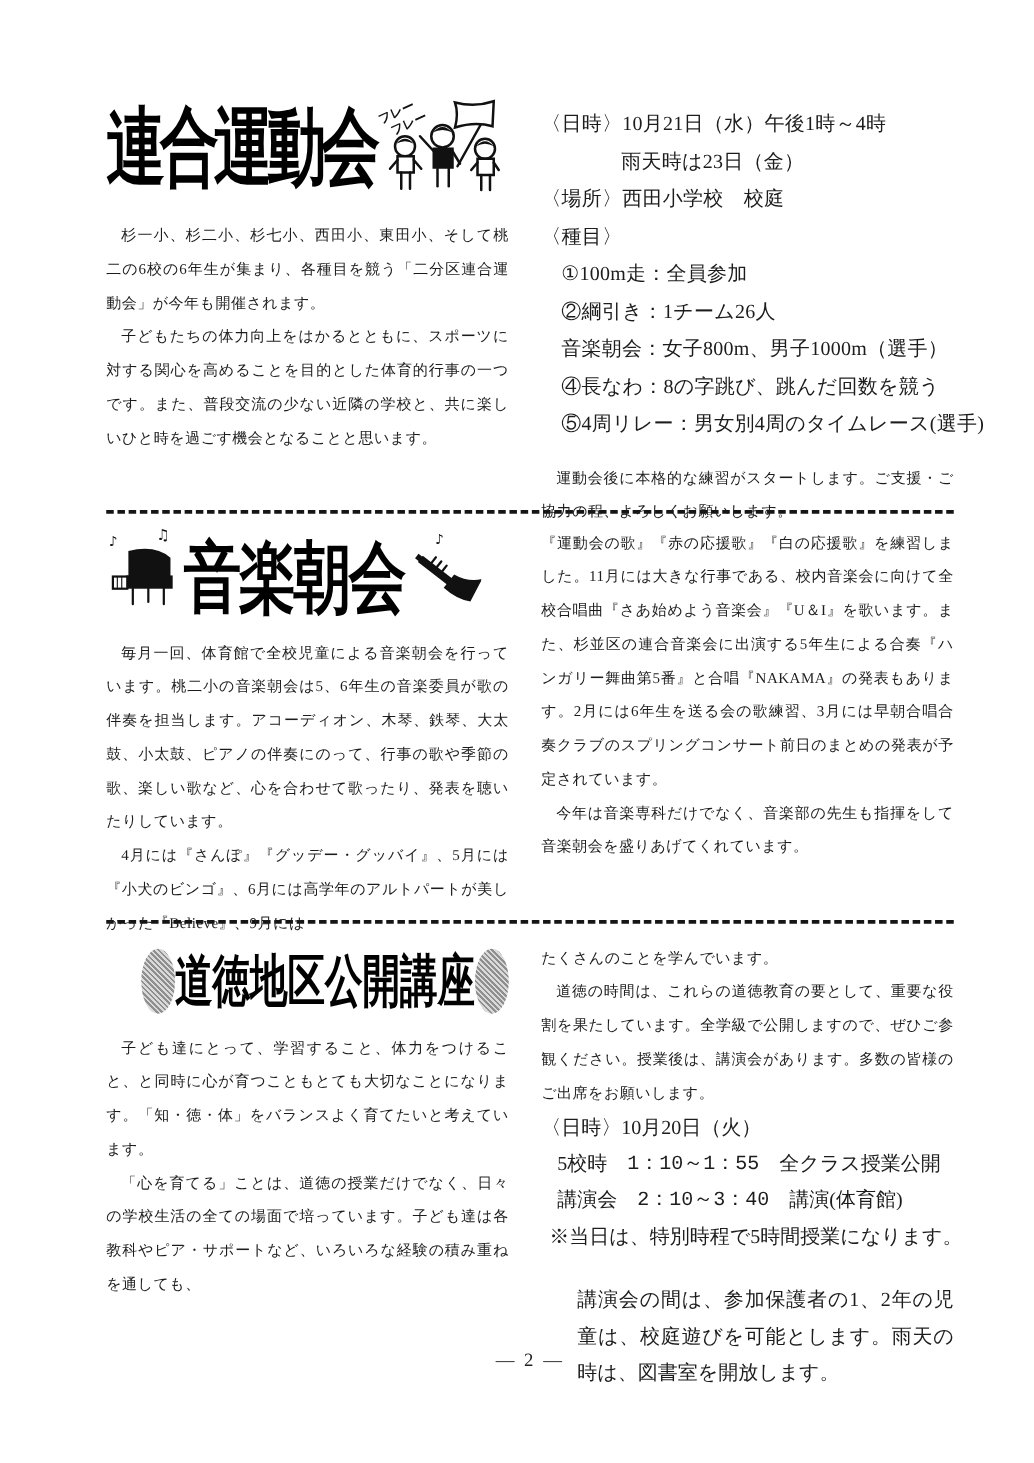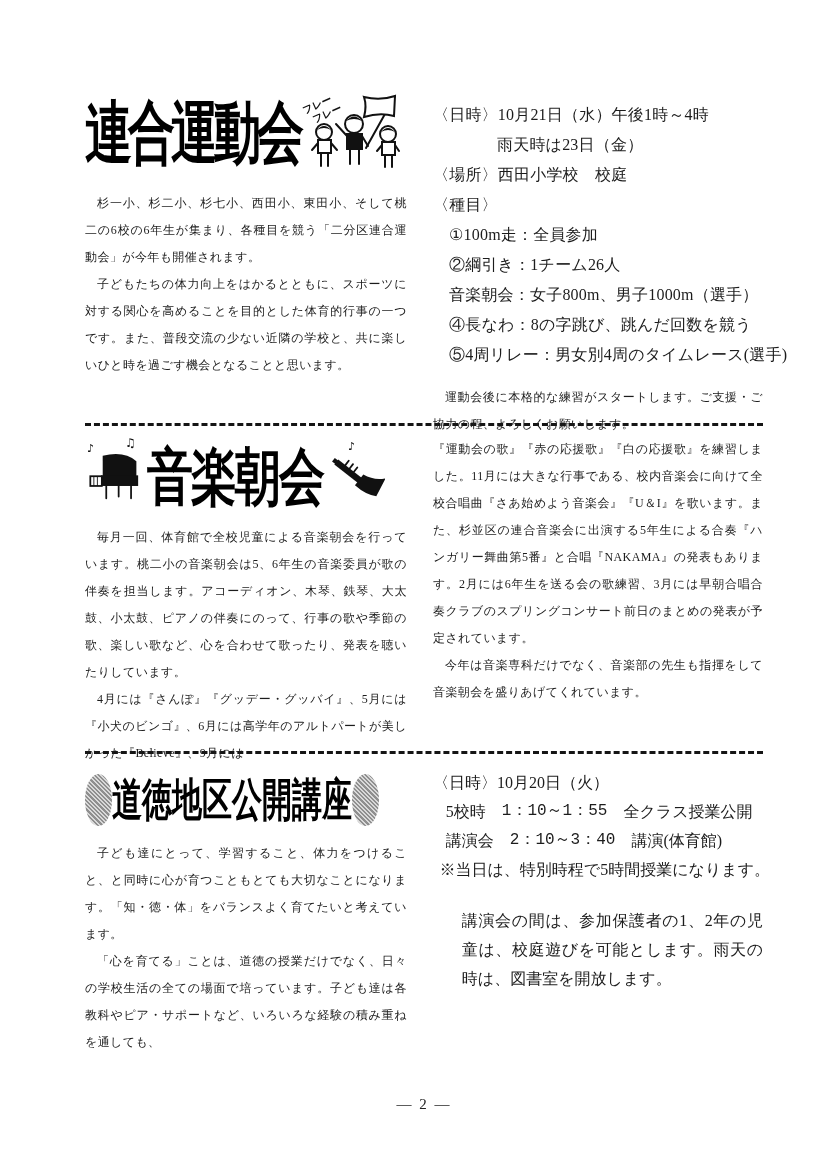--- a/index.html
+++ b/index.html
@@ -2,21 +2,21 @@
 <html><head>
 <meta charset="utf-8">
 <style>
   * { margin:0; padding:0; box-sizing:border-box; }
   html,body { background:#ffffff; }
   body {
     width:827px; height:1170px; position:relative; overflow:hidden;
     font-family:"Liberation Serif","DejaVu Serif",serif;
     color:#1c1c1c;
   }
-  .content { position:absolute; left:85px; top:88px; width:678px; }
+  .content { position:absolute; left:85px; top:73px; width:678px; }
 
   .section-grid { display:grid; grid-template-columns:322px 330px; column-gap:26px; }
   .sec1 { height:335px; }
   .sec2 { height:325px; padding-top:10px; }
   .sec3 { height:330px; padding-top:14px; }
 
   .separator { border-top:3px dashed #151515; height:0; width:678px; }
 
   .body-text { font-size:12px; line-height:27px; letter-spacing:0.4px; text-align:justify; }
   .para { text-indent:1em; }
@@ -41,21 +41,21 @@
   .indent1 { padding-left:1em; }
   .indent4 { padding-left:4em; }
   .closing { margin-top:14px; }
 
   
   .title-row2 { display:flex; align-items:center; height:84px; margin-bottom:4px; position:relative; }
   .t2 { font-size:46px; letter-spacing:-2px; transform:scaleY(1.35); transform-origin:center left; display:inline-block; }
   .note-glyph { font-family:"DejaVu Sans",sans-serif; color:#111; position:absolute; }
 
   
-  .title-row3 { display:flex; align-items:center; justify-content:flex-start; height:64px; margin-bottom:8px; }
+  .title-row3 { display:flex; align-items:center; justify-content:flex-end; height:64px; margin-bottom:8px; }
   .t3 { font-size:30px; letter-spacing:0px; transform:scaleY(1.5); transform-origin:center center; display:inline-block; }
   .halftone-oval {
     width:27px; height:52px; border-radius:50%;
     background:repeating-linear-gradient(45deg,#8f8f8f 0 1.5px,#d9d9d9 1.5px 3px);
     flex:0 0 auto;
   }
 
   
   .sched { font-size:16px; line-height:29px; }
   .sched-row { display:flex; padding-left:0.8em; white-space:nowrap;text-align:center; }
@@ -184,20 +184,24 @@
         <span class="halftone-oval"></span>
         <span class="big-title t3">道徳地区公開講座</span>
         <span class="halftone-oval"></span>
       </div>
       <div class="body-text">
         <p class="para">子ども達にとって、学習すること、体力をつけること、と同時に心が育つこともとても大切なことになります。「知・徳・体」をバランスよく育てたいと考えています。</p>
         <p class="para">「心を育てる」ことは、道徳の授業だけでなく、日々の学校生活の全ての場面で培っています。子ども達は各教科やピア・サポートなど、いろいろな経験の積み重ねを通しても、</p>
       </div>
     </div>
     <div>
+      <div class="body-text">
+        <p class="para no-indent">たくさんのことを学んでいます。</p>
+        <p class="para">道徳の時間は、これらの道徳教育の要として、重要な役割を果たしています。全学級で公開しますので、ぜひご参観ください。授業後は、講演会があります。多数の皆様のご出席をお願いします。</p>
+      </div>
       <div class="sched">
         <div>〈日時〉10月20日（火）</div>
         <div class="sched-row">
           <span class="slot">5校時</span>
           <span class="time">1：10～1：55</span>
           <span class="desc">全クラス授業公開</span>
         </div>
         <div class="sched-row">
           <span class="slot">講演会</span>
           <span class="time">2：10～3：40</span>

